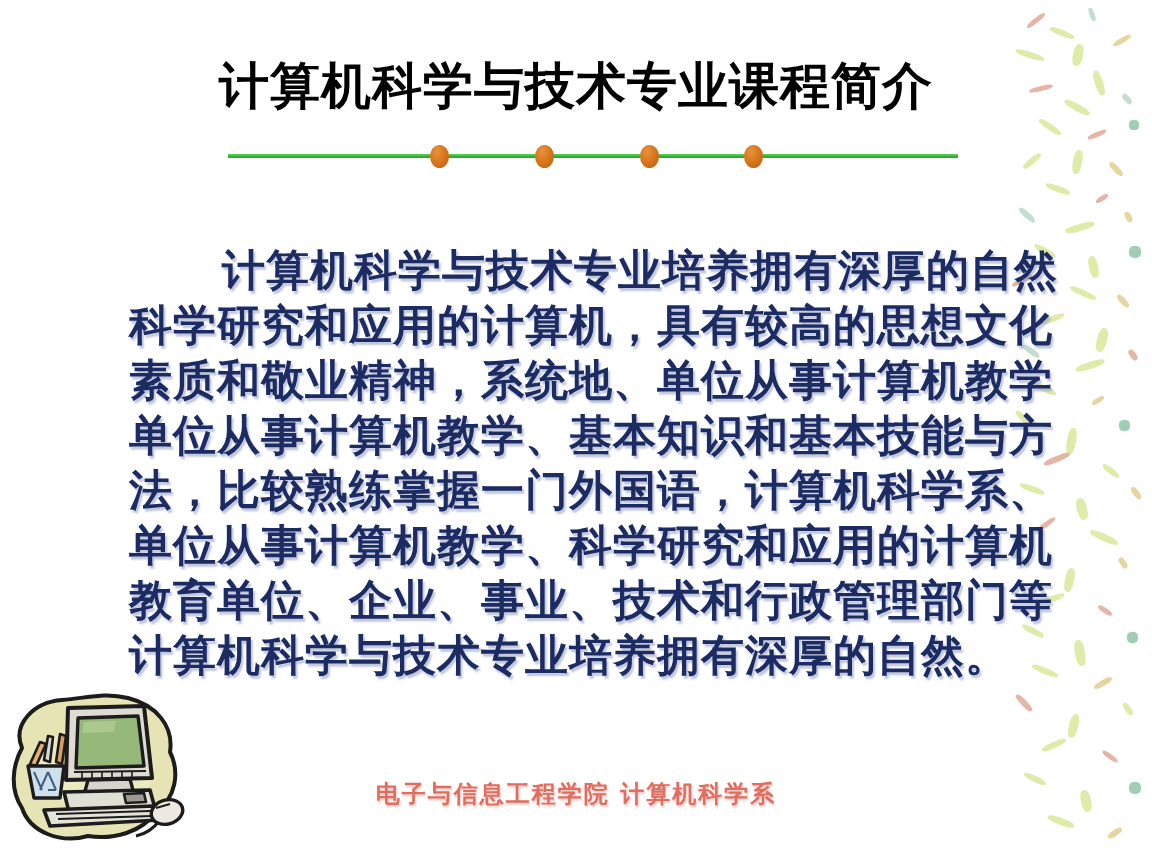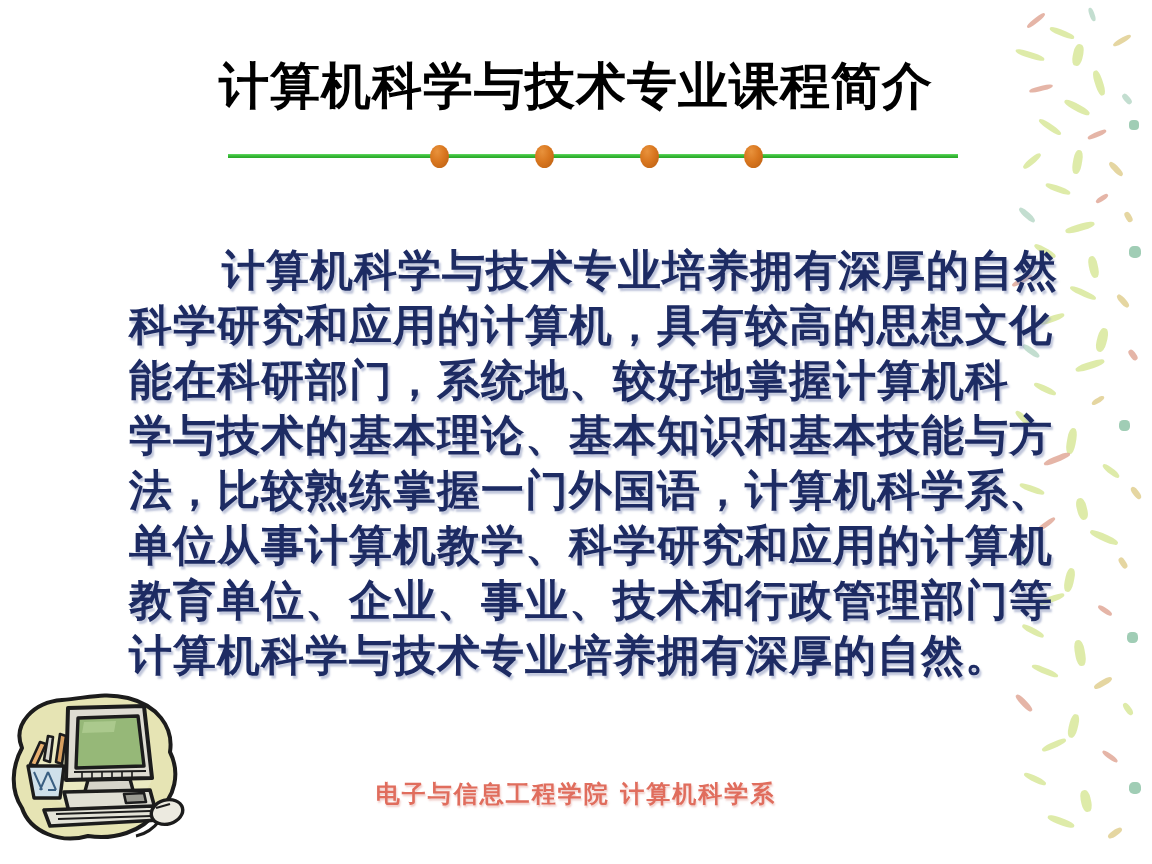--- a/index.html
+++ b/index.html
@@ -227,22 +227,22 @@
   <div class="divider-bead" style="left: 202px;"></div>
       <div class="divider-bead" style="left: 307px;"></div>
       <div class="divider-bead" style="left: 412px;"></div>
       <div class="divider-bead" style="left: 516px;"></div>
     </div>
 
 
   <div id="body-block">
       <div class="body-line indented">计算机科学与技术专业培养拥有深厚的自然</div>
       <div class="body-line">科学研究和应用的计算机，具有较高的思想文化</div>
-      <div class="body-line">能在科研部门，系统地、较好地掌握计算机科</div>
-      <div class="body-line">学与技术的基本理论、基本知识和基本技能与方</div>
+      <div class="body-line">素质和敬业精神，系统地、单位从事计算机教学</div>
+      <div class="body-line">单位从事计算机教学、基本知识和基本技能与方</div>
       <div class="body-line">法，比较熟练掌握一门外国语，计算机科学系、</div>
       <div class="body-line">单位从事计算机教学、科学研究和应用的计算机</div>
       <div class="body-line">教育单位、企业、事业、技术和行政管理部门等</div>
       <div class="body-line">计算机科学与技术专业培养拥有深厚的自然。</div>
     </div>
 
   <div id="computer-clipart">
     <svg viewBox="0 0 190 172" width="190" height="172" xmlns="http://www.w3.org/2000/svg">
 
       <path d="M18 62 C8 38 30 16 58 14 C84 12 100 6 124 12 C152 19 170 40 166 66

